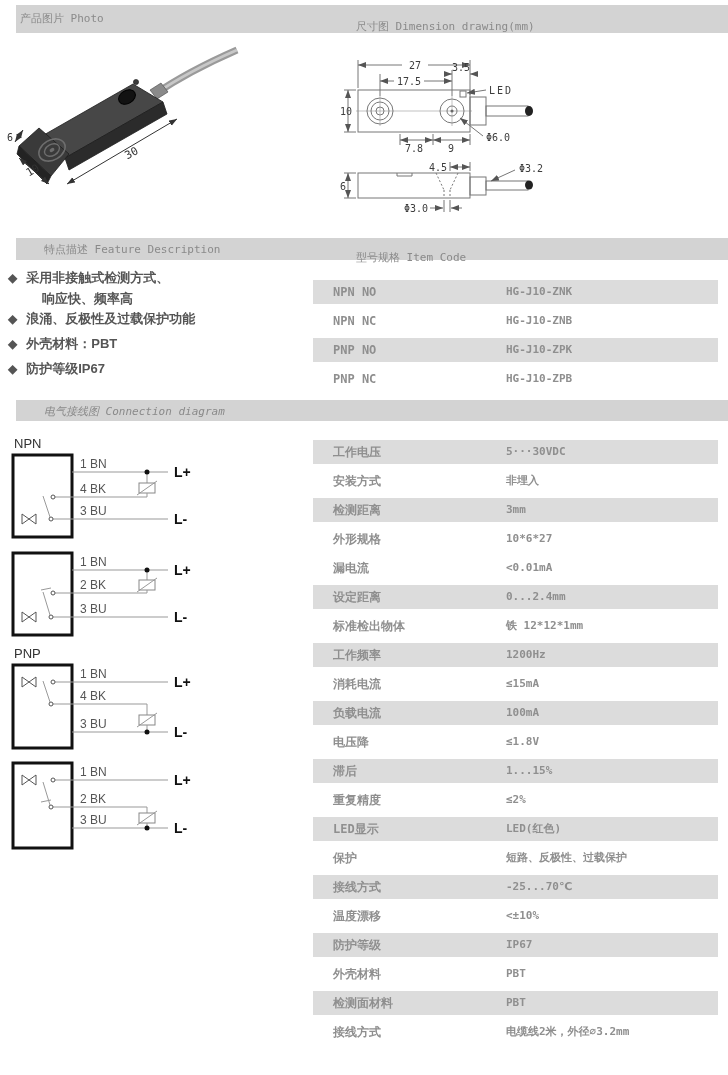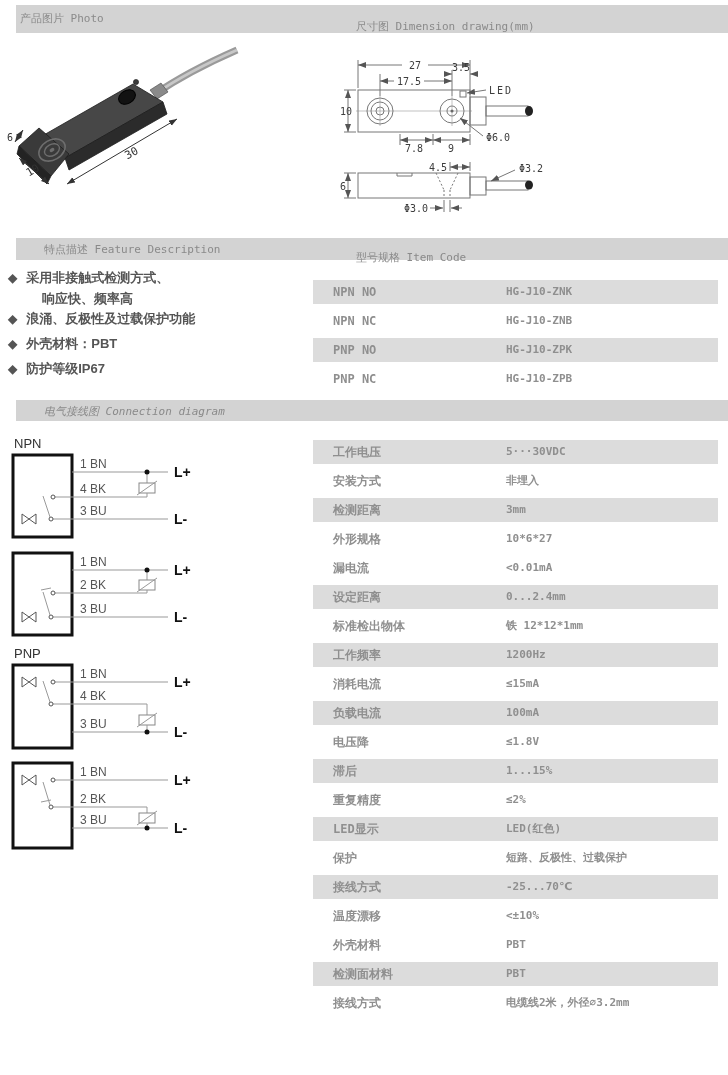--- a/index.html
+++ b/index.html
@@ -268,20 +268,24 @@
         <span class="c2">短路、反极性、过载保护</span>
       </div>
     <div class="trow sh">
         <span class="c1">接线方式</span>
         <span class="c2">-25...70℃</span>
       </div>
     <div class="trow">
         <span class="c1">温度漂移</span>
         <span class="c2">&lt;±10%</span>
       </div>
+    <div class="trow sh">
+        <span class="c1">防护等级</span>
+        <span class="c2">IP67</span>
+      </div>
     <div class="trow">
         <span class="c1">外壳材料</span>
         <span class="c2">PBT</span>
       </div>
     <div class="trow sh">
         <span class="c1">检测面材料</span>
         <span class="c2">PBT</span>
       </div>
     <div class="trow">
         <span class="c1">接线方式</span>

